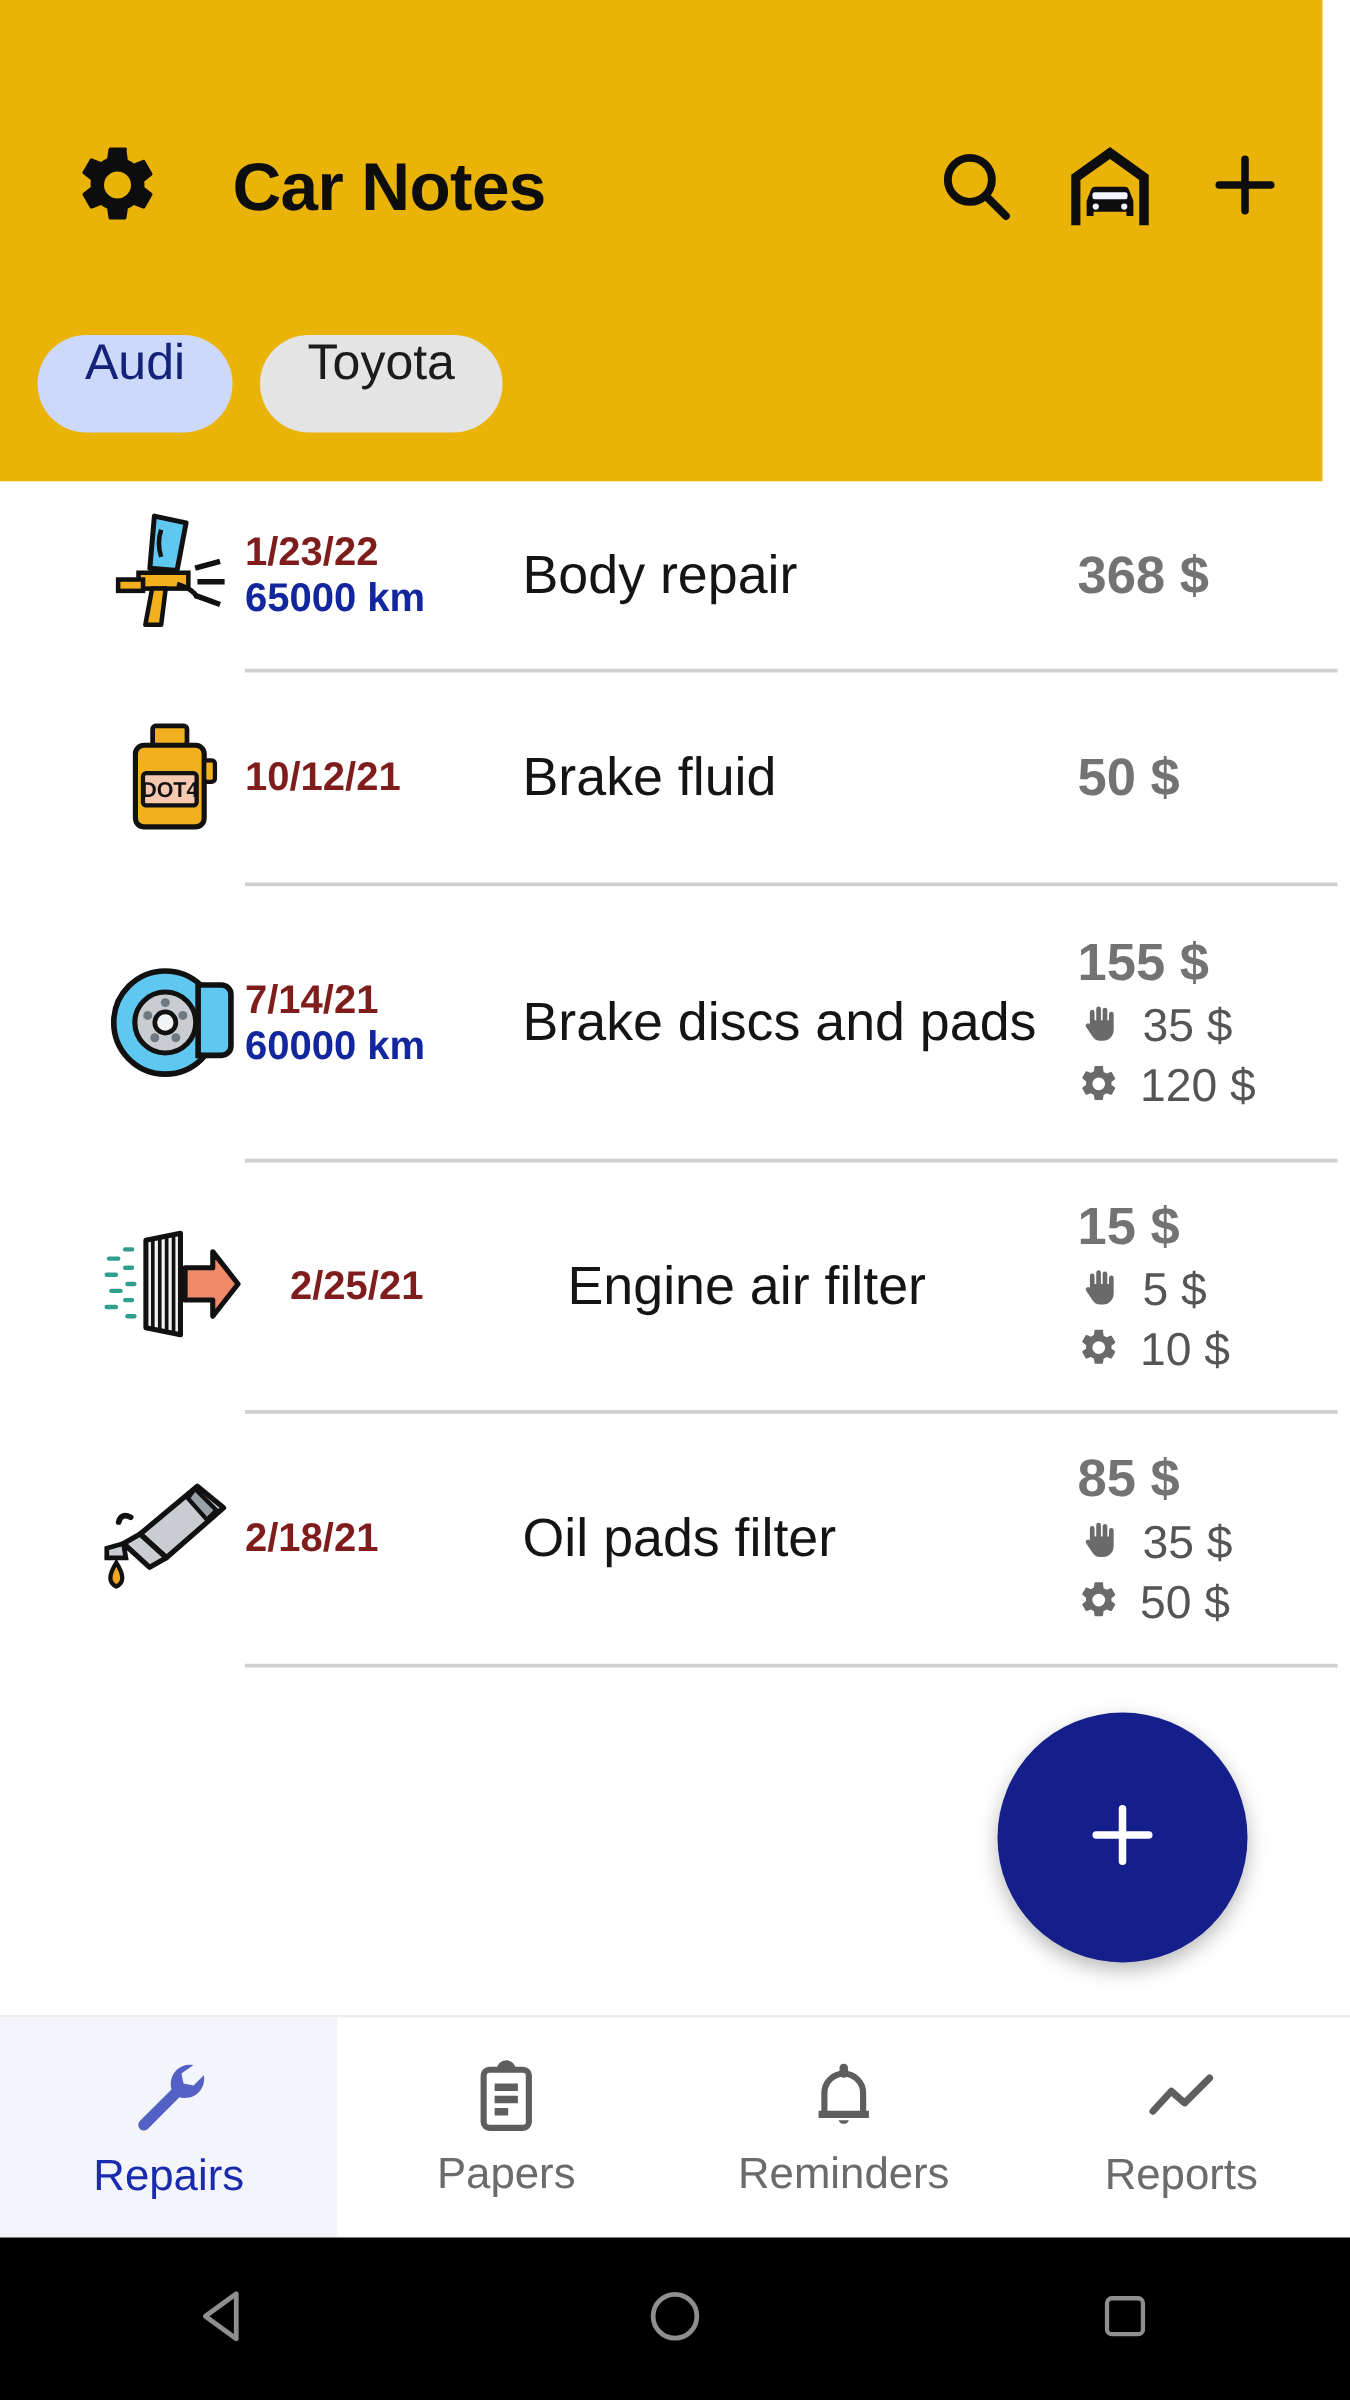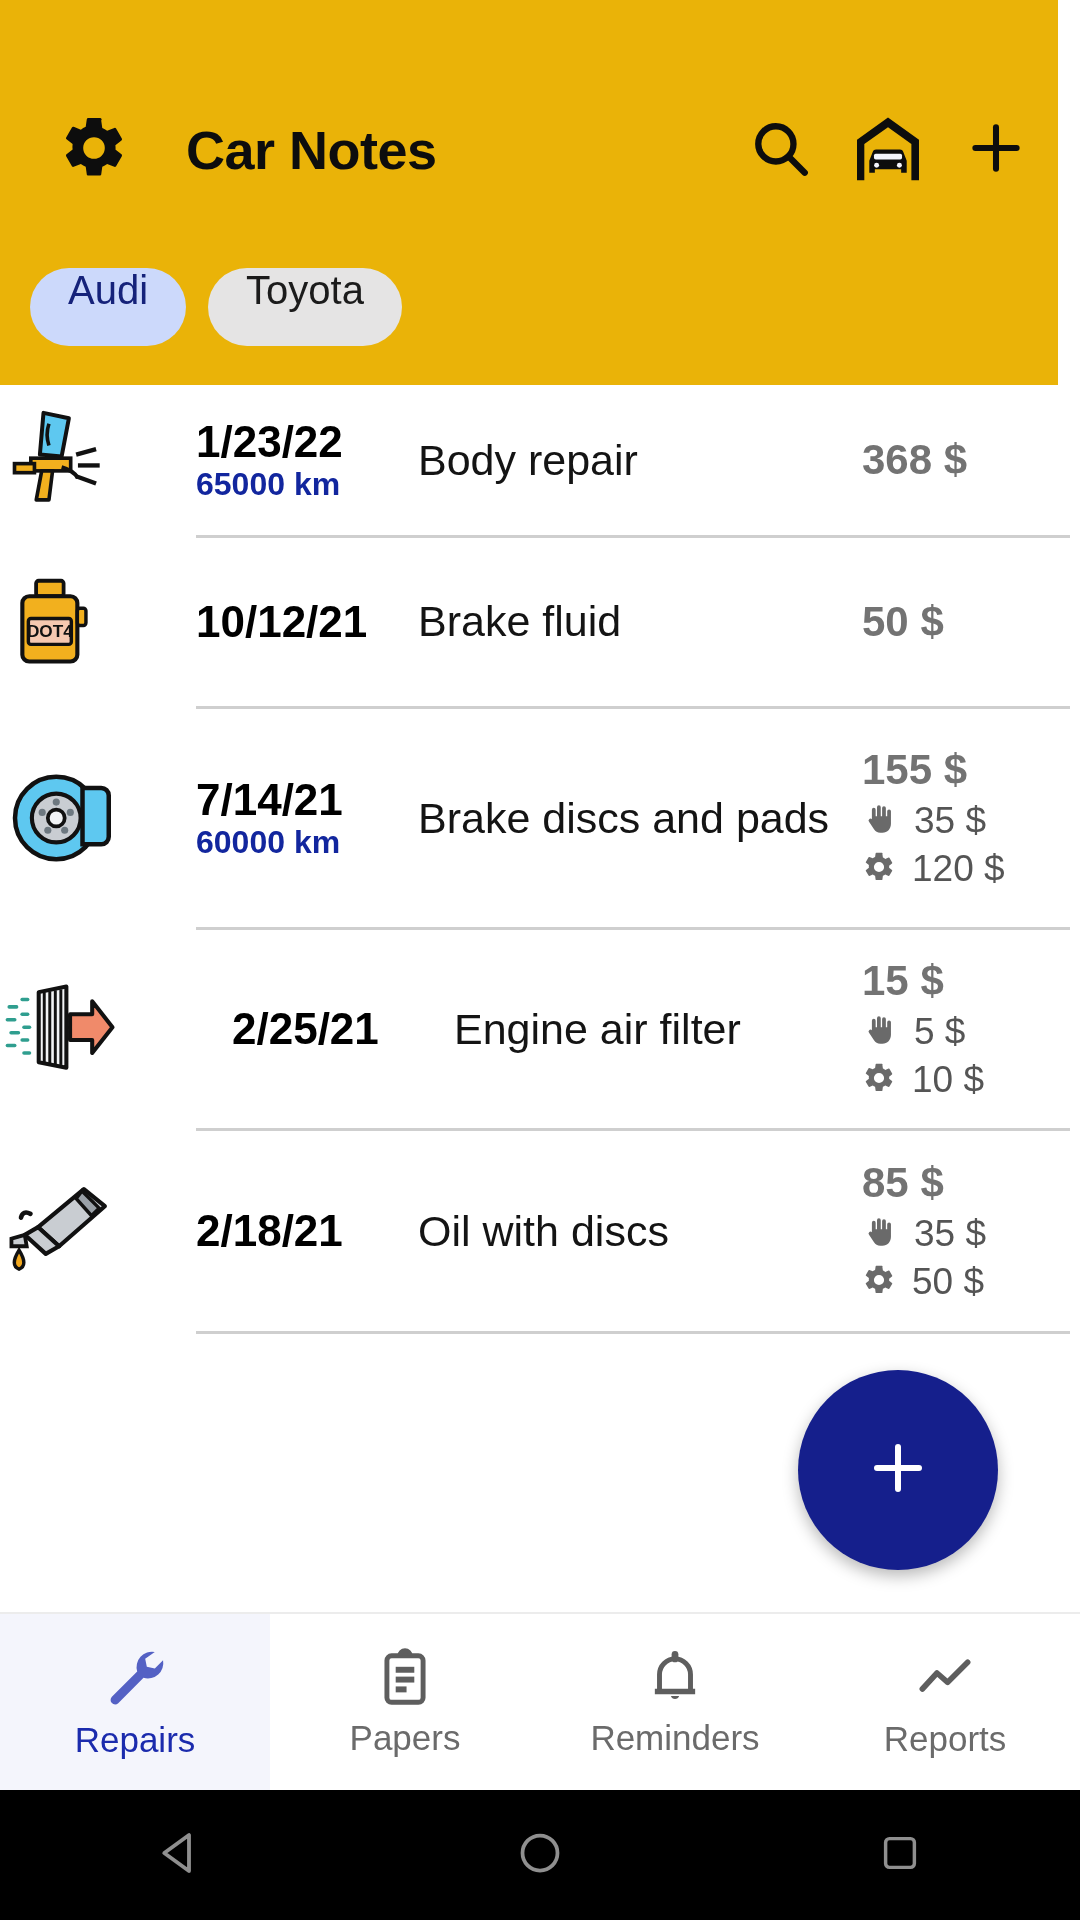--- a/index.html
+++ b/index.html
@@ -36,25 +36,25 @@
     padding: 0 38px; font-size: 40px; white-space: nowrap;
   }
   .chip.selected { background: #ccd9fb; color: #15227a; }
   .chip.unselected { background: #e5e4e4; color: #1b1b1b; }
 
   
   .list { position: absolute; top: 385px; left: 0; width: 1080px; }
   .row { position: relative; display: flex; align-items: center; width: 1080px; }
   .row-icon {
     width: 196px; min-width:196px; height: 100%;
-    display: flex; align-items: center; justify-content: flex-start;
+    display: flex; align-items: center; justify-content: flex-end;
   }
   .row-body { flex: 1; display: flex; align-items: center; position: relative; }
   .row-date { width: 222px; min-width: 222px; }
-  .date-main { font-size: 44px; font-weight: 700; color: #000000; line-height: 1.12; white-space: nowrap; }
+  .date-main { font-size: 32px; font-weight: 700; color: #7f1d1d; line-height: 1.12; white-space: nowrap; }
   .date-odo { font-size: 32px; font-weight: 700; color: #12269e; line-height: 1.15; white-space: nowrap; }
   .row-desc { font-size: 43px; color: #141414; flex: 1; padding-right: 10px; }
   .row-price { min-width: 228px; text-align: left; padding-left: 10px; }
   .price-main { font-size: 42px; font-weight: 700; color: #737373; white-space: nowrap; }
   .sub-line { display: flex; align-items: center; gap: 16px; margin-top: 6px; }
   .sub-val { font-size: 37px; color: #555555; white-space: nowrap; }
   .divider { height: 3px; background: #cfcfcf; margin-left: 196px; margin-right: 10px; }
 
   
   .fab {
@@ -308,21 +308,21 @@
           <path d="M20 30 L31 40 L24 44 L13 34 Z" fill="#c9cdd2" stroke="#111" stroke-width="2.2" stroke-linejoin="round"></path>
           <path d="M13 34 L6 36 L6 40 L14 40 Z" fill="#c9cdd2" stroke="#111" stroke-width="2"></path>
           <path d="M16 23 q-4 -2 -5 2" fill="none" stroke="#111" stroke-width="2.4" stroke-linecap="round"></path>
           <path d="M10 42 q-5 8 0 10 q5 -2 0 -10 Z" fill="#f2a81e" stroke="#111" stroke-width="1.8"></path>
         </svg>
       </div>
       <div class="row-body">
         <div class="row-date">
           <div class="date-main">2/18/21</div>
         </div>
-        <div class="row-desc">Oil with discs</div>
+        <div class="row-desc">Oil pads filter</div>
         <div class="row-price">
           <div class="price-main">85 $</div>
           <div class="sub-line">
             <span>
               <svg width="36" height="36" viewBox="0 0 24 24" fill="#6a6a6a">
                 <path d="M6.6 11.4V5.8a1.25 1.25 0 0 1 2.5 0v4.3h.9V4.1a1.25 1.25 0 0 1 2.5 0v6h.9V4.7a1.25 1.25 0 0 1 2.5 0v5.4h.9V6.9a1.25 1.25 0 0 1 2.5 0v8.2c0 3.4-2.3 6-5.7 6h-1.4c-2 0-3.2-.8-4.2-2.3l-3.3-5a1.2 1.2 0 0 1 1.8-1.6Z"></path>
               </svg>
             </span>
             <span class="sub-val">35 $</span>
           </div>

